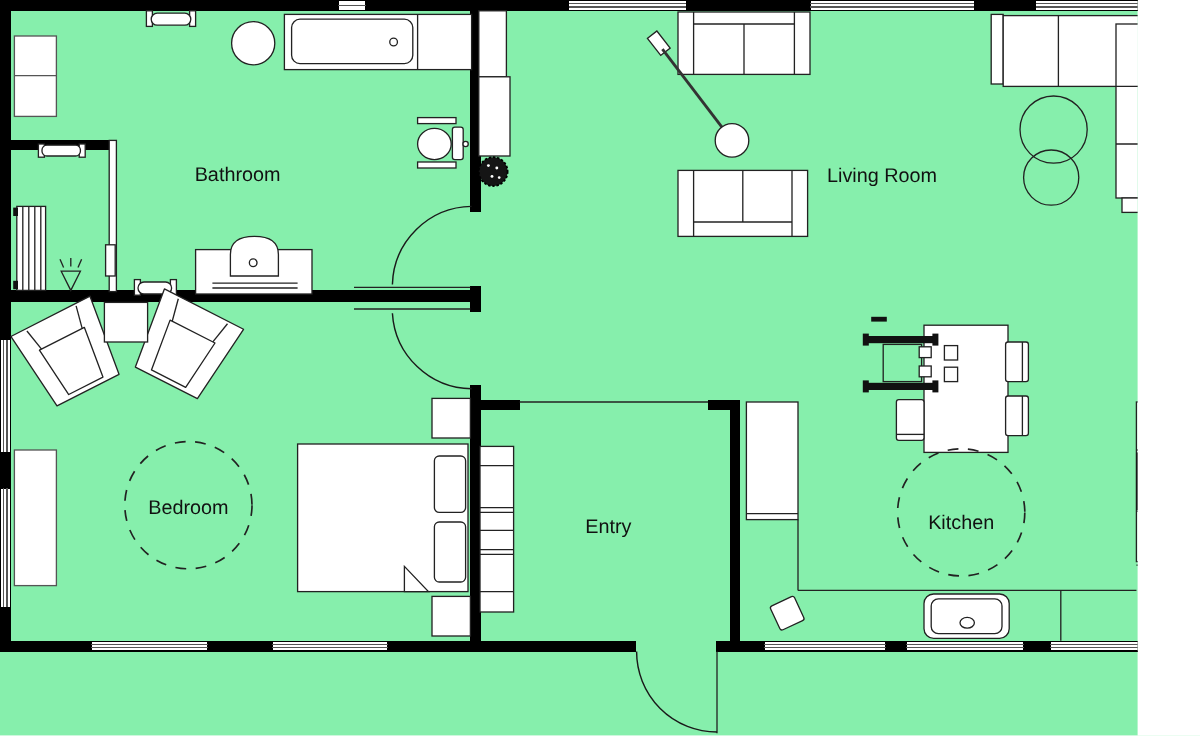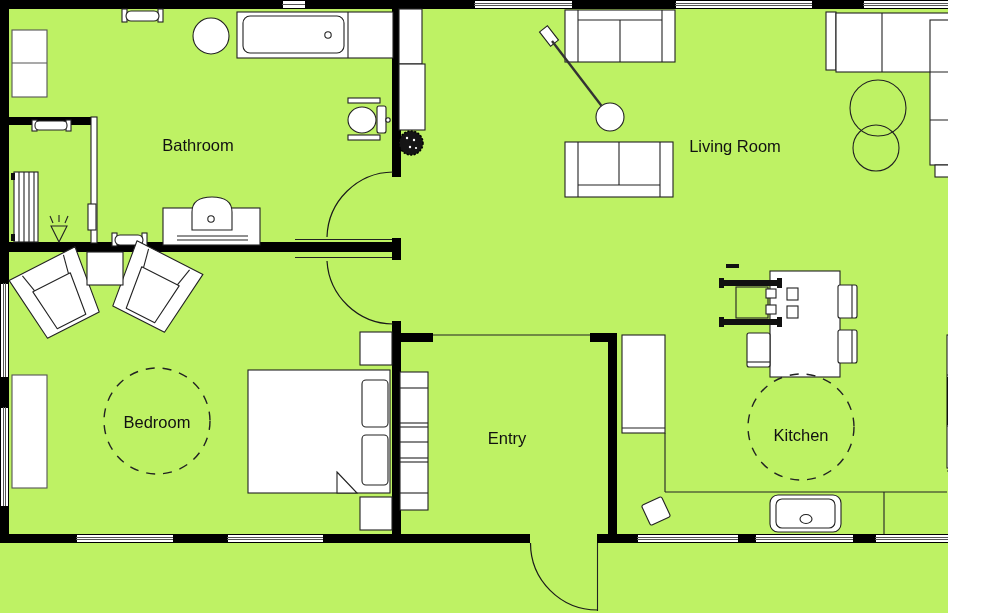--- a/index.html
+++ b/index.html
@@ -1,16 +1,16 @@
 <!DOCTYPE html>
 <html><head>
 <meta charset="utf-8">
 <style>
   html,body{margin:0;padding:0;background:#ffffff;}
-  .canvas{position:relative;width:948px;height:613px;background:#bef264;overflow:hidden;
+  .canvas{position:relative;width:948px;height:613px;background:#86efac;overflow:hidden;
           font-family:"Liberation Sans", sans-serif;}
   svg text{font-family:"Liberation Sans", sans-serif;font-size:16.5px;fill:#111;}
   .walls rect{fill:#000;stroke:none;shape-rendering:crispEdges;}
   .win rect{fill:#fff;stroke:#000;stroke-width:1;shape-rendering:crispEdges;}
   .win line{stroke:#555;stroke-width:1;shape-rendering:crispEdges;}
   .furn{fill:#fff;stroke:#222;stroke-width:1.1;}
   .furn-g{fill:#fff;stroke:#555;stroke-width:1.1;}
   .ln{fill:none;stroke:#222;stroke-width:1.1;}
   .arc{fill:none;stroke:#1a1a1a;stroke-width:1.2;}
   .dash{fill:none;stroke:#222;stroke-width:1.4;stroke-dasharray:9 8;}

